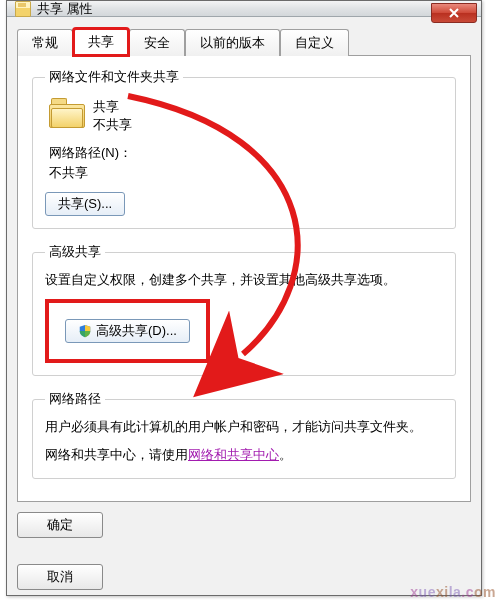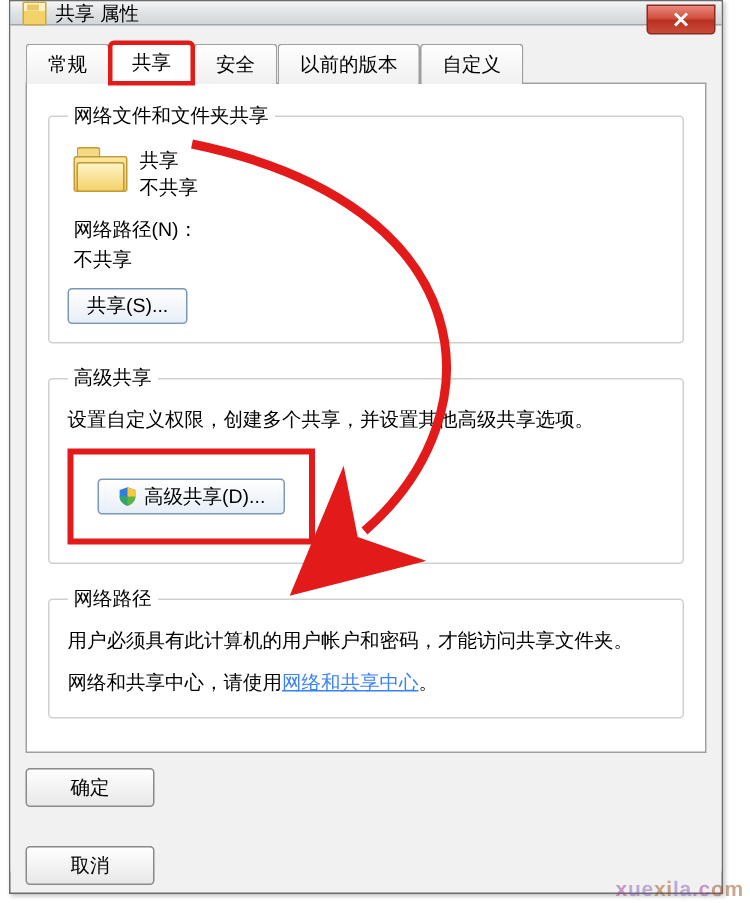--- a/index.html
+++ b/index.html
@@ -165,21 +165,21 @@
     margin-right: 4px;
   }
   .adv-btn-wrap {
     border: 4px solid #e21a1a;
     display: inline-block;
     padding: 16px;
     margin: 8px 0 0 0;
   }
   .desc { margin: 0 0 2px 0; line-height: 18px; }
   .link {
-    color: #3b82f6;
+    color: #a21caf;
     text-decoration: underline;
     cursor: pointer;
   }
   .footer {
     display: flex;
     justify-content: flex-end;
     gap: 26px;
     padding: 10px 6px 8px 0;
     flex-direction: column;
   }

